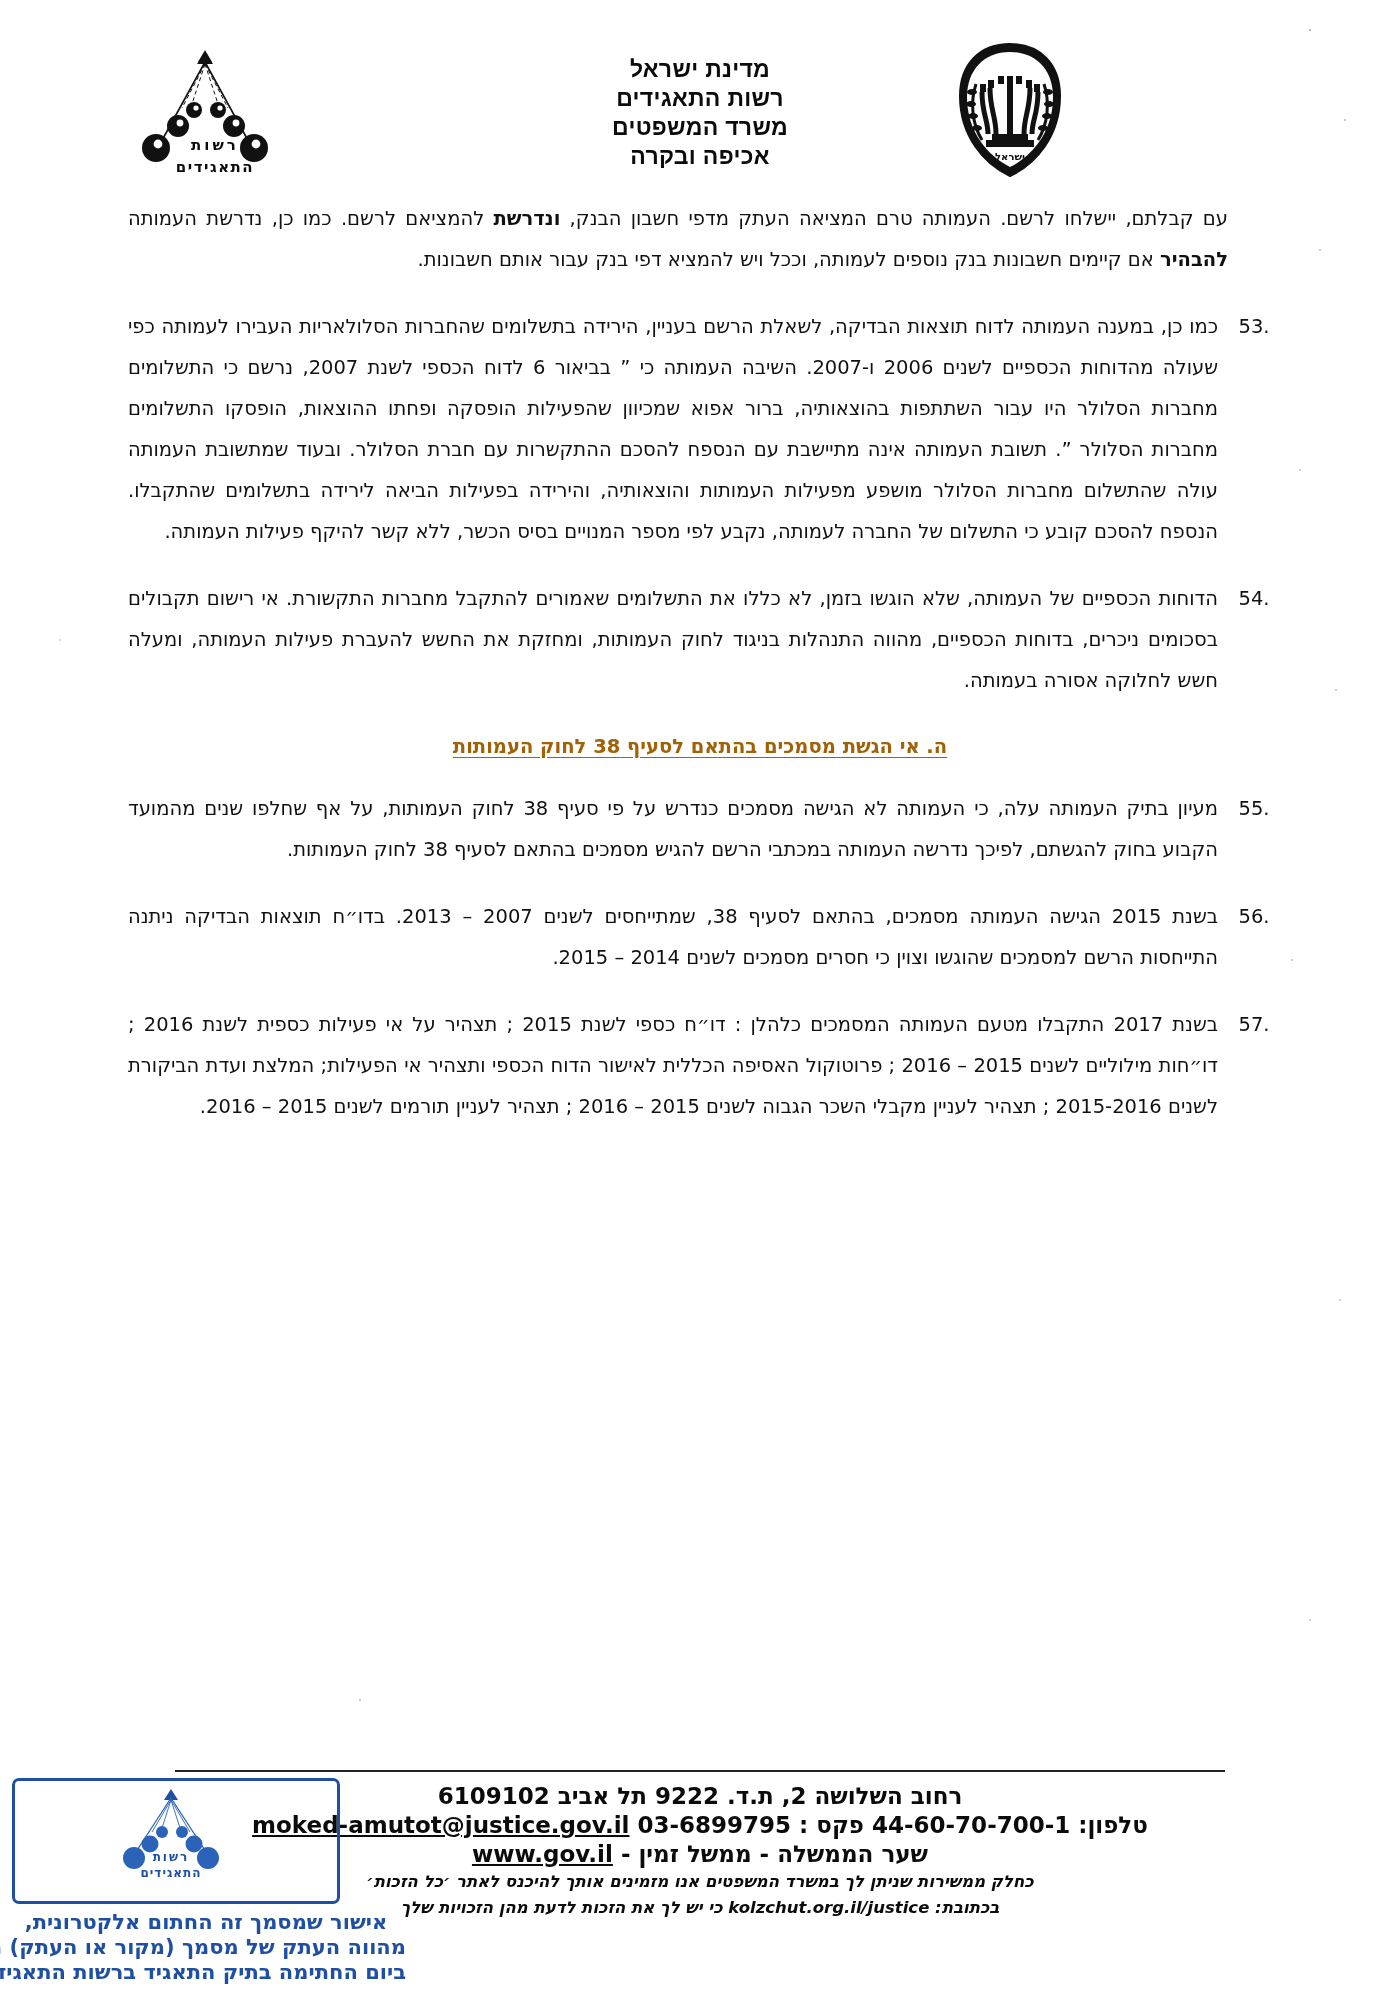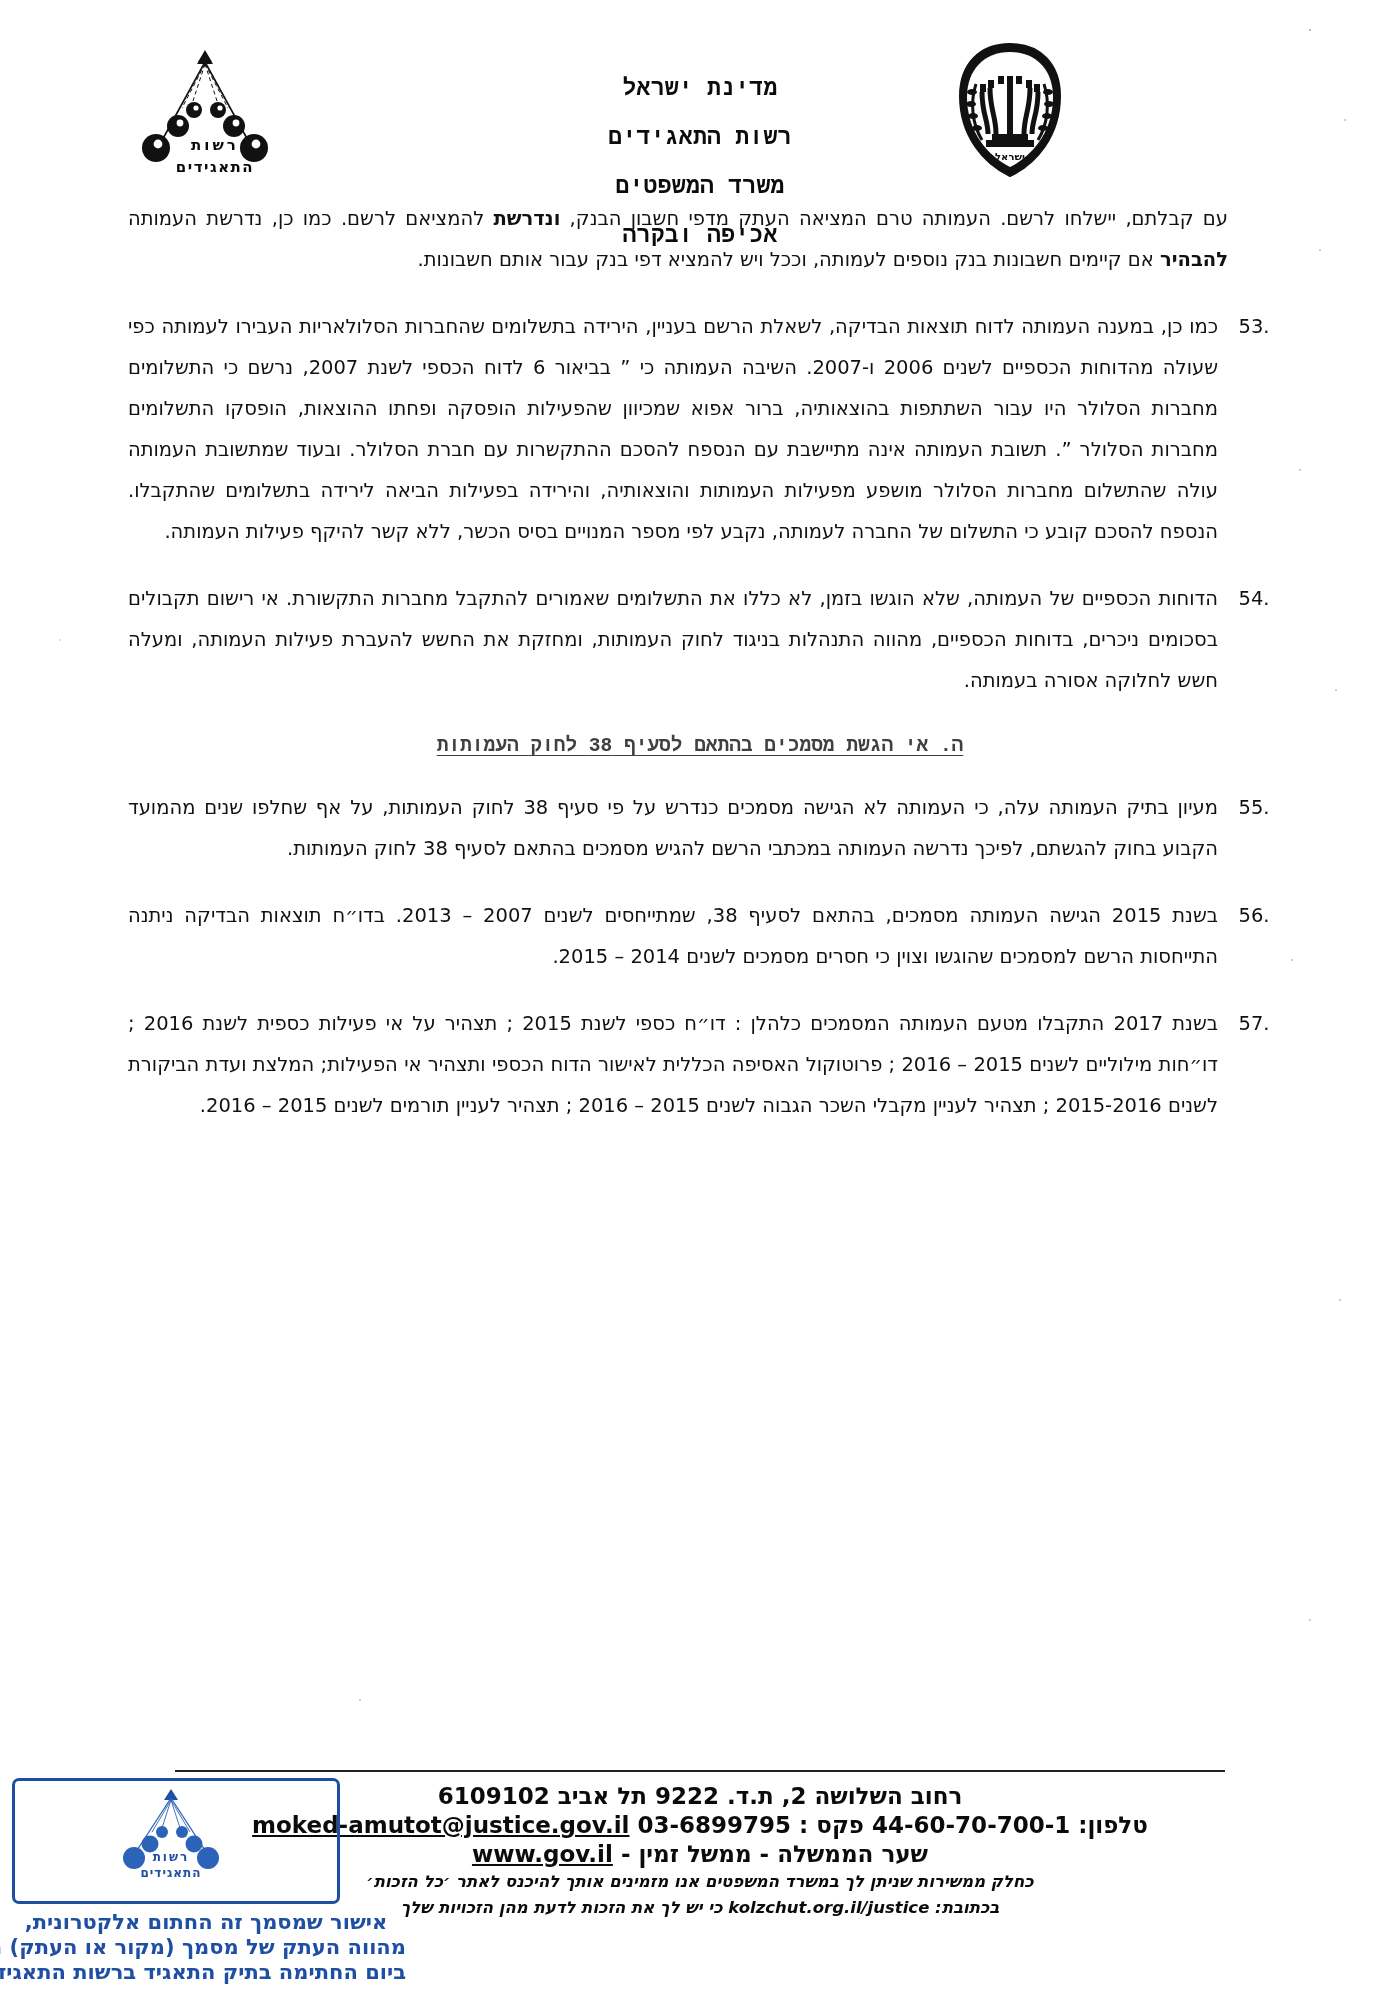--- a/index.html
+++ b/index.html
@@ -31,27 +31,26 @@
   
   .doc-header{
     position:absolute;top:0;left:0;right:0;height:200px;
   }
   .header-center{
     position:absolute;
     top:55px;left:0;right:0;
     text-align:center;
   }
   .header-center div{
-    font-family:Liberation Mono, monospace;
+    font-family:Liberation Sans, sans-serif;
     font-weight:bold;
     font-size:23px;
     line-height:29px;
     letter-spacing:0.3px;
     color:#0b0b0b;
-    margin-top:20px;
   }
   
   .rasut-logo{
     position:absolute;
     top:48px;left:130px;
     width:170px;height:140px;
   }
   .rasut-logo .logo-word{
     position:absolute;
     width:100%;
@@ -106,22 +105,21 @@
   }
   .para.no-num .para-text{margin-right:52px;}
   .para-text b{font-weight:bold;}
 
   
   .section-heading{
     text-align:center;
     font-weight:bold;
     font-size:19.5px;
     margin:34px 0 30px 0;
-    color:#404040;
-    font-family:Liberation Mono, monospace;
+    color:#a16207;
   }
   .section-heading span{
     text-decoration:underline;
     text-underline-offset:4px;
   }
 
   
   .footer-rule{
     position:absolute;
     left:175px;right:175px;

